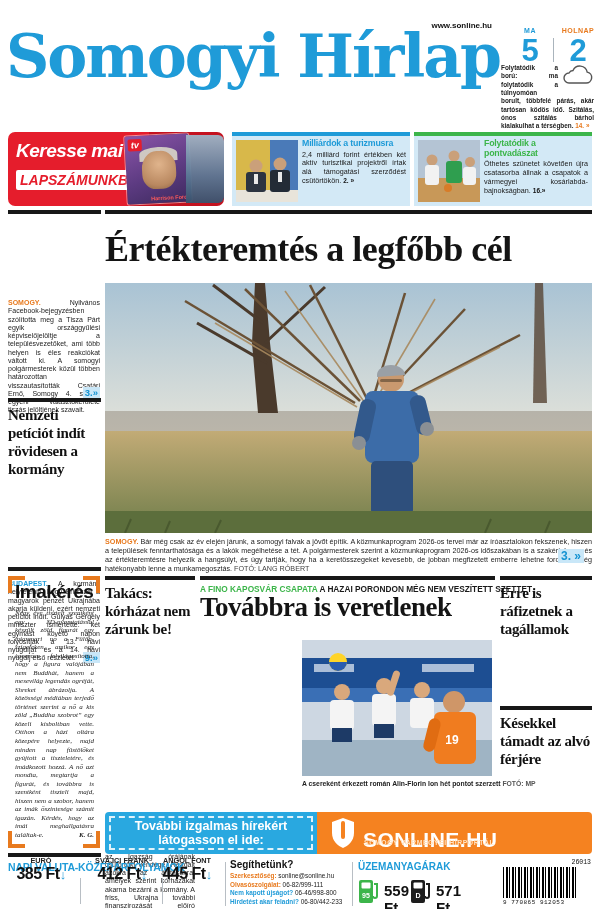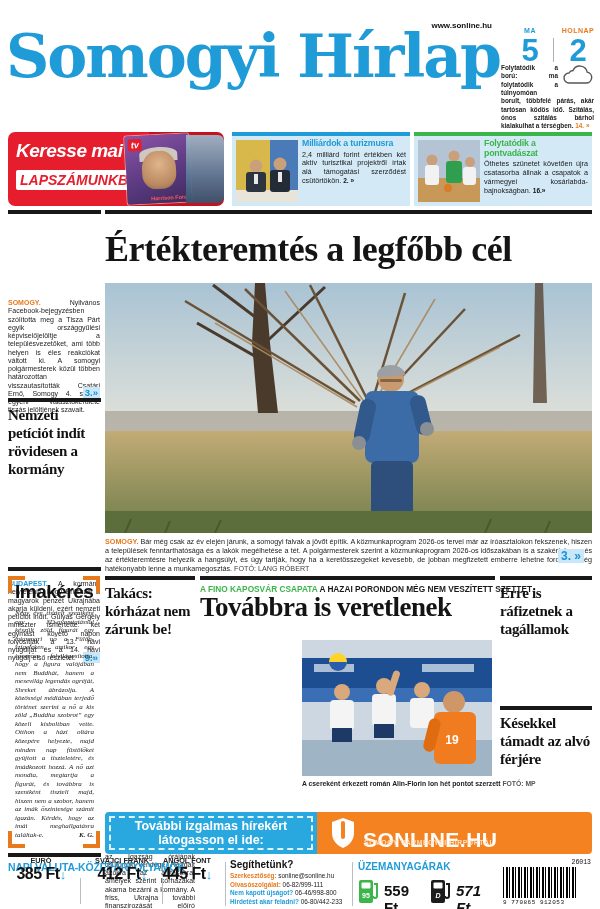--- a/index.html
+++ b/index.html
@@ -367,21 +367,21 @@
     <span>
       <svg viewBox="0 0 22 26" width="22" height="26">
         <rect x="1" y="2" width="14" height="23" rx="2" fill="#3cb54a"></rect>
         <rect x="3.5" y="4.5" width="9" height="6" rx="1" fill="#fff"></rect>
         <text x="8" y="20" font-size="7" font-weight="bold" fill="#fff" text-anchor="middle" font-family="Liberation Sans,sans-serif">95</text>
         <path d="M16 6 h3 v12 a2 2 0 0 1 -4 0" stroke="#3cb54a" stroke-width="2" fill="none"></path>
       </svg>
     </span>
     <span class="fuel-val">559 Ft</span>
   </div>
-  <div class="abs fuel-item" style="left:430px;width:66px;font-style:italic;">
+  <div class="abs fuel-item" style="left:410px;width:66px;">
     <span>
       <svg viewBox="0 0 22 26" width="22" height="26">
         <rect x="1" y="2" width="14" height="23" rx="2" fill="#1c1c1c"></rect>
         <rect x="3.5" y="4.5" width="9" height="6" rx="1" fill="#fff"></rect>
         <text x="8" y="20" font-size="7" font-weight="bold" fill="#fff" text-anchor="middle" font-family="Liberation Sans,sans-serif">D</text>
         <path d="M16 6 h3 v12 a2 2 0 0 1 -4 0" stroke="#1c1c1c" stroke-width="2" fill="none"></path>
       </svg>
     </span>
     <span class="fuel-val">571 Ft</span>
   </div>

